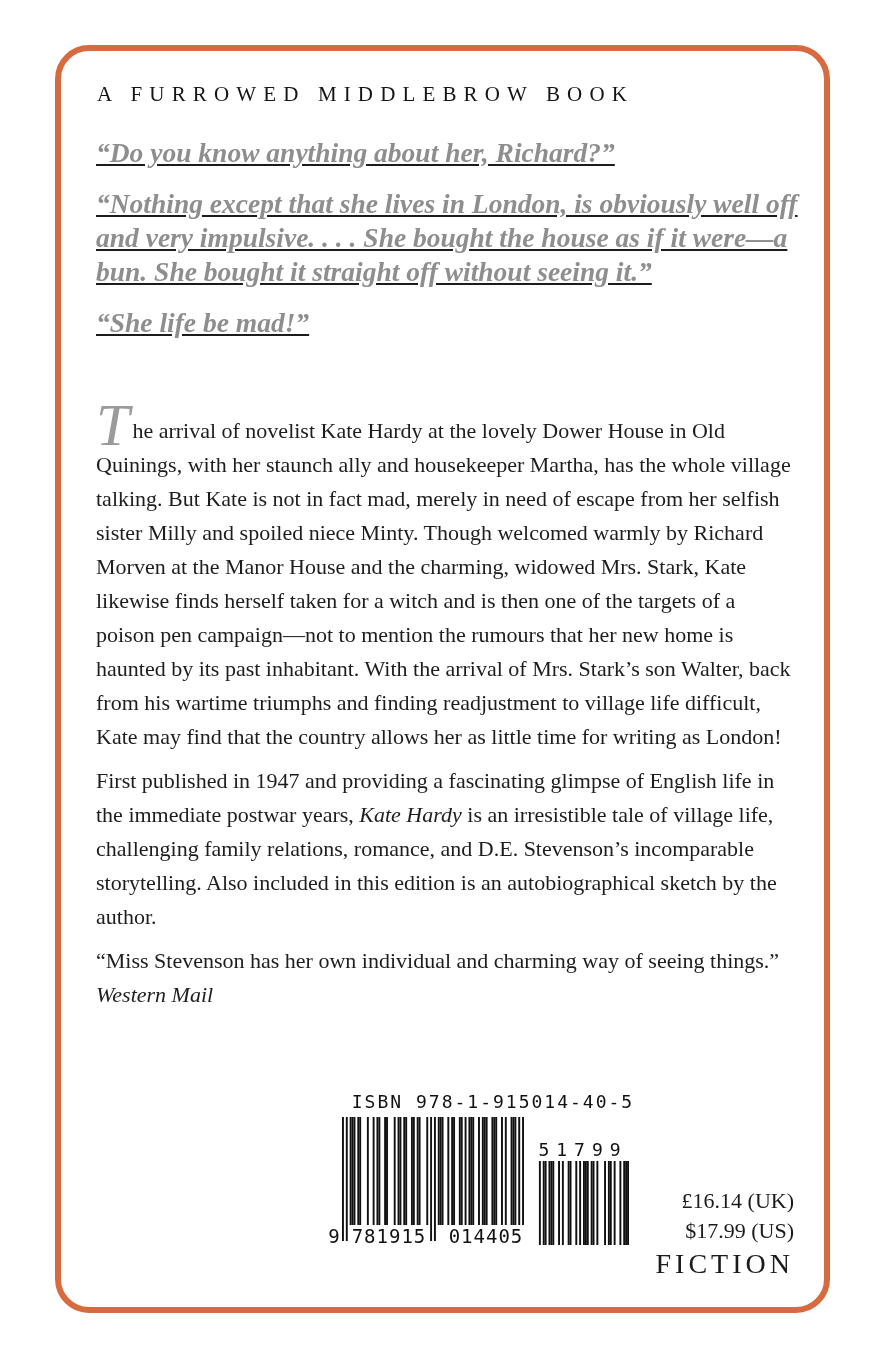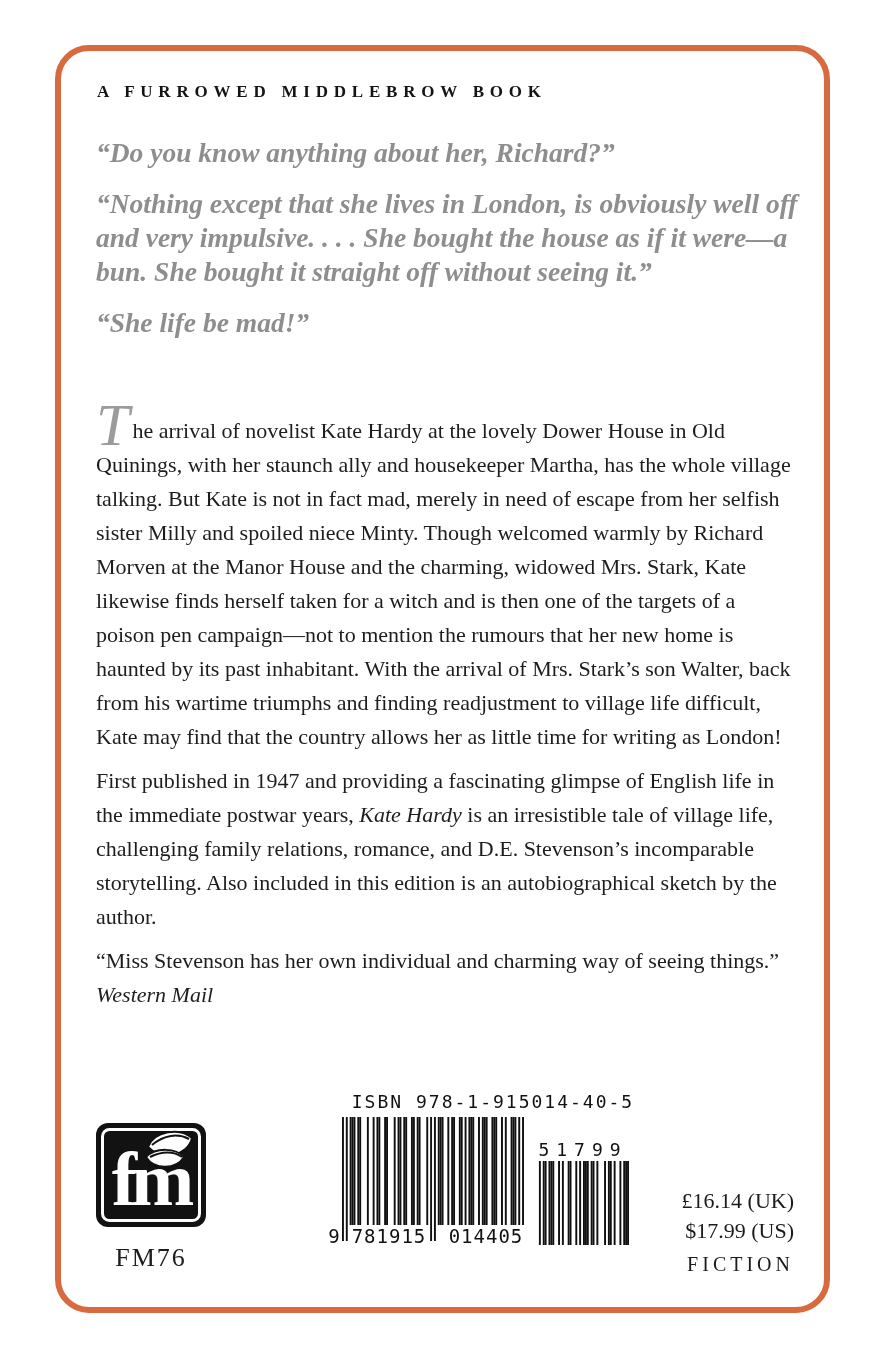--- a/index.html
+++ b/index.html
@@ -15,29 +15,30 @@
     position: absolute;
     left: 55px; top: 45px;
     width: 775px; height: 1268px;
     border: 6px solid #d76a3e;
     border-radius: 34px;
     box-sizing: border-box;
   }
   .imprint {
     position: absolute;
     left: 97px; top: 82px;
-    font-size: 17px;
-    font-weight: 700;
+    font-size: 21px;
+    font-weight: 400;
     letter-spacing: 0.34em;
     color: #141414;
   }
   .quotes {
     position: absolute;
     left: 96px; top: 136px;
     width: 706px;
+    text-decoration: underline;
   }
   .quote {
     font-size: 27.5px;
     font-weight: 700;
     font-style: italic;
     line-height: 34px;
     color: #8e8e8e;
     margin: 0 0 17px 0;
   }
   .quote:last-child { margin-bottom: 0; }
@@ -118,21 +119,21 @@
   .price-block {
     position: absolute;
     right: 87px; top: 1186px;
     text-align: right;
     font-size: 22px;
     line-height: 30px;
     color: #1b1b1b;
   }
   .category {
     margin-top: 3px;
-    font-size: 20px;
+    font-size: 28px;
     letter-spacing: 4px;
     font-weight: 400;
   }
 </style>
 </head>
 <body>
 
 <div class="page">
   <div class="cover-border"></div>
 
@@ -143,34 +144,20 @@
     <p class="quote">“Nothing except that she lives in London, is obviously well off and very impulsive. . . . She bought the house as if it were—a bun. She bought it straight off without seeing it.”</p>
     <p class="quote">“She life be mad!”</p>
   </div>
 
   <div class="main-text">
     <p><span class="dropcap">T</span><span>he arrival of novelist Kate Hardy at the lovely Dower House in Old Quinings, with her staunch ally and housekeeper Martha, has the whole village talking. But Kate is not in fact mad, merely in need of escape from her selfish sister Milly and spoiled niece Minty. Though welcomed warmly by Richard Morven at the Manor House and the charming, widowed Mrs. Stark, Kate likewise finds herself taken for a witch and is then one of the targets of a poison pen campaign—not to mention the rumours that her new home is haunted by its past inhabitant. With the arrival of Mrs. Stark’s son Walter, back from his wartime triumphs and finding readjustment to village life difficult, Kate may find that the country allows her as little time for writing as London!</span></p>
     <p><span>First published in 1947 and providing a fascinating glimpse of English life in the immediate postwar years, </span><span class="italic">Kate Hardy</span><span> is an irresistible tale of village life, challenging family relations, romance, and D.E. Stevenson’s incomparable storytelling. Also included in this edition is an autobiographical sketch by the author.</span></p>
     <p><span>“Miss Stevenson has her own individual and charming way of seeing things.” </span><span class="italic">Western Mail</span></p>
   </div>
 
-  <div class="logo-block">
-    <svg width="110" height="104" viewBox="0 0 110 104">
-      <rect x="0" y="0" width="110" height="104" rx="12" fill="#121212"></rect>
-      <rect x="6.5" y="6.5" width="97" height="91" rx="7" fill="none" stroke="#ffffff" stroke-width="3"></rect>
-      <text x="54" y="82" text-anchor="middle" font-family="Liberation Serif, DejaVu Serif, serif" font-size="76" font-weight="700" letter-spacing="-6" fill="#ffffff">fm</text>
-      <g>
-        <path d="M52,24 C58,8 84,4 96,15 C92,33 66,38 52,24 Z" fill="#ffffff" stroke="#121212" stroke-width="2"></path>
-        <path d="M56,22 C68,12 82,10 93,16" fill="none" stroke="#121212" stroke-width="2"></path>
-        <path d="M50,34 C60,24 80,25 88,34 C80,47 58,47 50,34 Z" fill="#ffffff" stroke="#121212" stroke-width="2"></path>
-        <path d="M54,34 C66,28 78,28 86,34" fill="none" stroke="#121212" stroke-width="2"></path>
-      </g>
-    </svg>
-    <div class="logo-code">FM76</div>
-  </div>
 
   <div class="barcode-block">
     <div class="isbn-label">ISBN 978-1-915014-40-5</div>
     <div class="bars-row">
       <div class="ean-main">
         <svg id="ean13-svg" width="182" height="124" viewBox="0 0 95 124" preserveAspectRatio="none">
             <rect x="0" y="0" width="1" height="124" fill="#111"></rect>
             <rect x="2" y="0" width="1" height="124" fill="#111"></rect>
             <rect x="4" y="0" width="1" height="108" fill="#111"></rect>
             <rect x="5" y="0" width="1" height="108" fill="#111"></rect>

